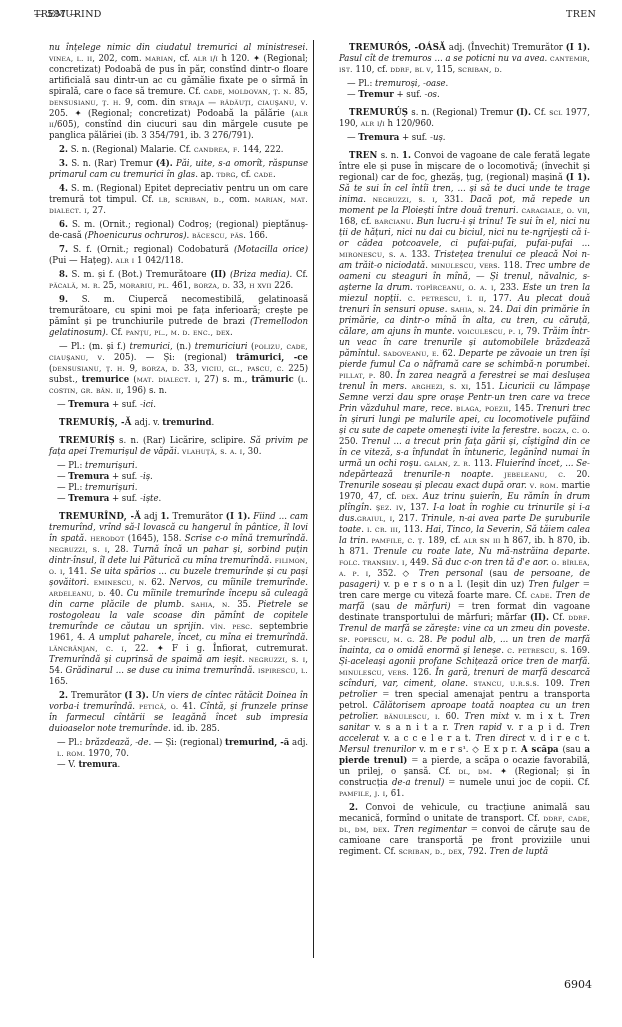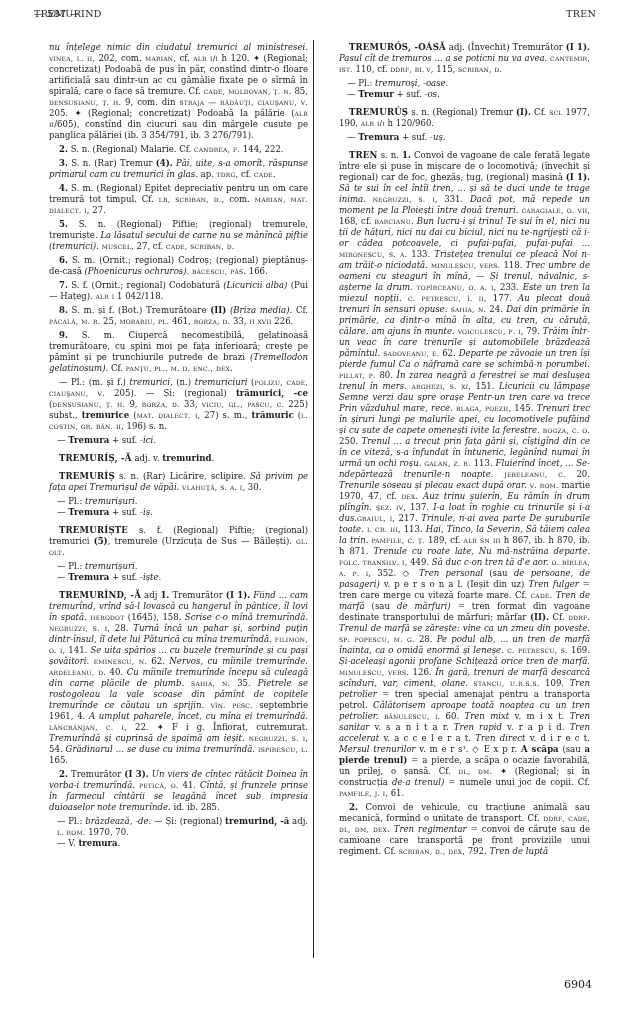--- a/index.html
+++ b/index.html
@@ -31,32 +31,30 @@
   <span class="hl">TREMURIND</span>
   <span class="hc">— 587 —</span>
   <span class="hr">TREN</span>
 </div>
 
 <div class="col col-left" id="col-left">
     <p class="p noind"><i>nu înțelege nimic din ciudatul tremurici al ministresei.</i> <span class="sc">vinea, l. ii</span>, 202, com. <span class="sc">marian</span>, cf. <span class="sc">alr i/i</span> h 120. ✦ (Regional; concretizat) Podoabă de pus în păr, constînd dintr-o floare artificială sau dintr-un ac cu gămălie fixate pe o sîrmă în spirală, care o face să tremure. Cf. <span class="sc">cade, moldovan, ţ. n.</span> 85, <span class="sc">densusianu, ţ. h.</span> 9, com. din <span class="sc">straja — rădăuţi, ciauşanu, v.</span> 205. ✦ (Regional; concretizat) Podoabă la pălărie (<span class="sc">alr ii</span>/605), constînd din ciucuri sau din mărgele cusute pe panglica pălăriei (ib. 3 354/791, ib. 3 276/791).</p>
     <p class="p"><b>2.</b> S. n. (Regional) Malarie. Cf. <span class="sc">candrea, f.</span> 144, 222.</p>
     <p class="p"><b>3.</b> S. n. (Rar) Tremur <b>(4).</b> <i>Păi, uite, s-a omorît, răspunse primarul cam cu tremurici în glas.</i> ap. <span class="sc">tdrg</span>, cf. <span class="sc">cade</span>.</p>
     <p class="p"><b>4.</b> S. m. (Regional) Epitet depreciativ pentru un om care tremură tot timpul. Cf. <span class="sc">lb, scriban, d.</span>, com. <span class="sc">marian, mat. dialect. i</span>, 27.</p>
-    <p class="p"><b>5.</b> S. n. (Regional) Piftie; (regional) tremurele, tremuriște. <i>La lăsatul secului de carne nu se mănîncă piftie (tremurici).</i> <span class="sc">muscel</span>, 27, cf. <span class="sc">cade, scriban, d.</span></p>
     <p class="p"><b>6.</b> S. m. (Ornit.; regional) Codroș; (regional) pieptănuș-de-casă <i>(Phoenicurus ochruros).</i> <span class="sc">băcescu, păs</span>. 166.</p>
-    <p class="p"><b>7.</b> S. f. (Ornit.; regional) Codobatură <i>(Licuricii alba)</i> (Pui — Hațeg). <span class="sc">alr i</span> 1 042/118.</p>
+    <p class="p"><b>7.</b> S. f. (Ornit.; regional) Codobatură <i>(Motacilla orice)</i> (Pui — Hațeg). <span class="sc">alr i</span> 1 042/118.</p>
     <p class="p"><b>8.</b> S. m. și f. (Bot.) Tremurătoare <b>(II)</b> <i>(Briza media).</i> Cf. <span class="sc">păcală, m. r.</span> 25, <span class="sc">morariu, pl.</span> 461, <span class="sc">borza, d.</span> 33, <span class="sc">h xvii</span> 226.</p>
     <p class="p"><b>9.</b> S. m. Ciupercă necomestibilă, gelatinoasă tremurătoare, cu spini moi pe fața inferioară; crește pe pămînt și pe trunchiurile putrede de brazi <i>(Tremellodon gelatinosum).</i> Cf. <span class="sc">panţu, pl., m. d. enc., dex</span>.</p>
     <p class="p">— Pl.: (m. și f.) <i>tremurici</i>, (n.) <i>tremuriciuri</i> (<span class="sc">polizu, cade, ciauşanu, v.</span> 205). — Și: (regional) <b>trămurici, -ce</b> (<span class="sc">densusianu, ţ. h.</span> 9, <span class="sc">borza, d.</span> 33, <span class="sc">viciu, gl., pascu, c.</span> 225) subst., <b>tremurice</b> (<span class="sc">mat. dialect. i</span>, 27) s. m., <b>trămuric</b> (<span class="sc">l. costin, gr. băn. ii</span>, 196) s. n.</p>
     <p class="p sub">— <b>Tremura</b> + suf. <i>-ici</i>.</p>
     <p class="p gap"><span class="entry-head">TREMURÍȘ, -Ă</span> adj. v. <b>tremurind</b>.</p>
     <p class="p gap"><span class="entry-head">TREMURÍȘ</span> s. n. (Rar) Licărire, sclipire. <i>Să privim pe fața apei Tremurișul de văpăi.</i> <span class="sc">vlahuţă, s. a. i</span>, 30.</p>
     <p class="p sub">— Pl.: <i>tremurișuri</i>.</p>
     <p class="p sub">— <b>Tremura</b> + suf. <i>-iș</i>.</p>
-    <p class="p gap"><span class="entry-head">TREMURÍȘTE</span> s. f. (Regional) Piftie; (regional) tremurici <b>(5)</b>, tremurele (Urzicuța de Sus — Băilești). <span class="sc">gl. olt</span>.</p>
     <p class="p sub">— Pl.: <i>tremurișuri</i>.</p>
     <p class="p sub">— <b>Tremura</b> + suf. <i>-iște</i>.</p>
     <p class="p gap"><span class="entry-head">TREMURÎ́ND, -Ă</span> adj <b>1.</b> Tremurător <b>(I 1).</b> <i>Fiind ... cam tremurînd, vrînd să-l lovască cu hangerul în pântice, îl lovi în spată.</i> <span class="sc">herodot</span> (1645), 158. <i>Scrise c-o mînă tremurîndă.</i> <span class="sc">negruzzi, s. i</span>, 28. <i>Turnă încă un pahar și, sorbind puțin dintr-însul, îl dete lui Păturică cu mîna tremurîndă.</i> <span class="sc">filimon, o. i</span>, 141. <i>Se uita spărios ... cu buzele tremurînde și cu pași șovăitori.</i> <span class="sc">eminescu, n.</span> 62. <i>Nervos, cu mîinile tremurînde.</i> <span class="sc">ardeleanu, d.</span> 40. <i>Cu mîinile tremurînde începu să culeagă din carne plăcile de plumb.</i> <span class="sc">sahia, n.</span> 35. <i>Pietrele se rostogoleau la vale scoase din pămînt de copitele tremurînde ce căutau un sprijin.</i> <span class="sc">vîn. pesc.</span> septembrie 1961, 4. <i>A umplut paharele, încet, cu mîna ei tremurîndă.</i> <span class="sc">lăncrăn­jan, c. i</span>, 22. ✦ F i g. Înfiorat, cutremurat. <i>Tremurîndă și cuprinsă de spaimă am ieșit.</i> <span class="sc">negruzzi, s. i</span>, 54. <i>Grădinarul ... se duse cu inima tremurîndă.</i> <span class="sc">ispirescu, l.</span> 165.</p>
     <p class="p"><b>2.</b> Tremurător <b>(I 3).</b> <i>Un viers de cîntec rătăcit Doinea în vorba-i tremurîndă.</i> <span class="sc">petică, o.</span> 41. <i>Cîntă, și frunzele prinse în farmecul cîntării se leagănă încet sub impresia duioaselor note tremurînde.</i> id. ib. 285.</p>
     <p class="p sub">— Pl.: <i>brăzdează, -de.</i> — Și: (regional) <b>tremurind, -ă</b> adj. <span class="sc">l. rom.</span> 1970, 70.</p>
     <p class="p sub">— V. <b>tremura</b>.</p>
   </div>
 <div class="divider"></div>
 <div class="col col-right" id="col-right">
     <p class="p"><span class="entry-head">TREMURÓS, -OÁSĂ</span> adj. (Învechit) Tremurător <b>(I 1).</b> <i>Pasul cît de tremuros ... a se poticni nu va avea.</i> <span class="sc">cantemir, ist.</span> 110, cf. <span class="sc">ddrf, bl v</span>, 115, <span class="sc">scriban, d.</span></p>

